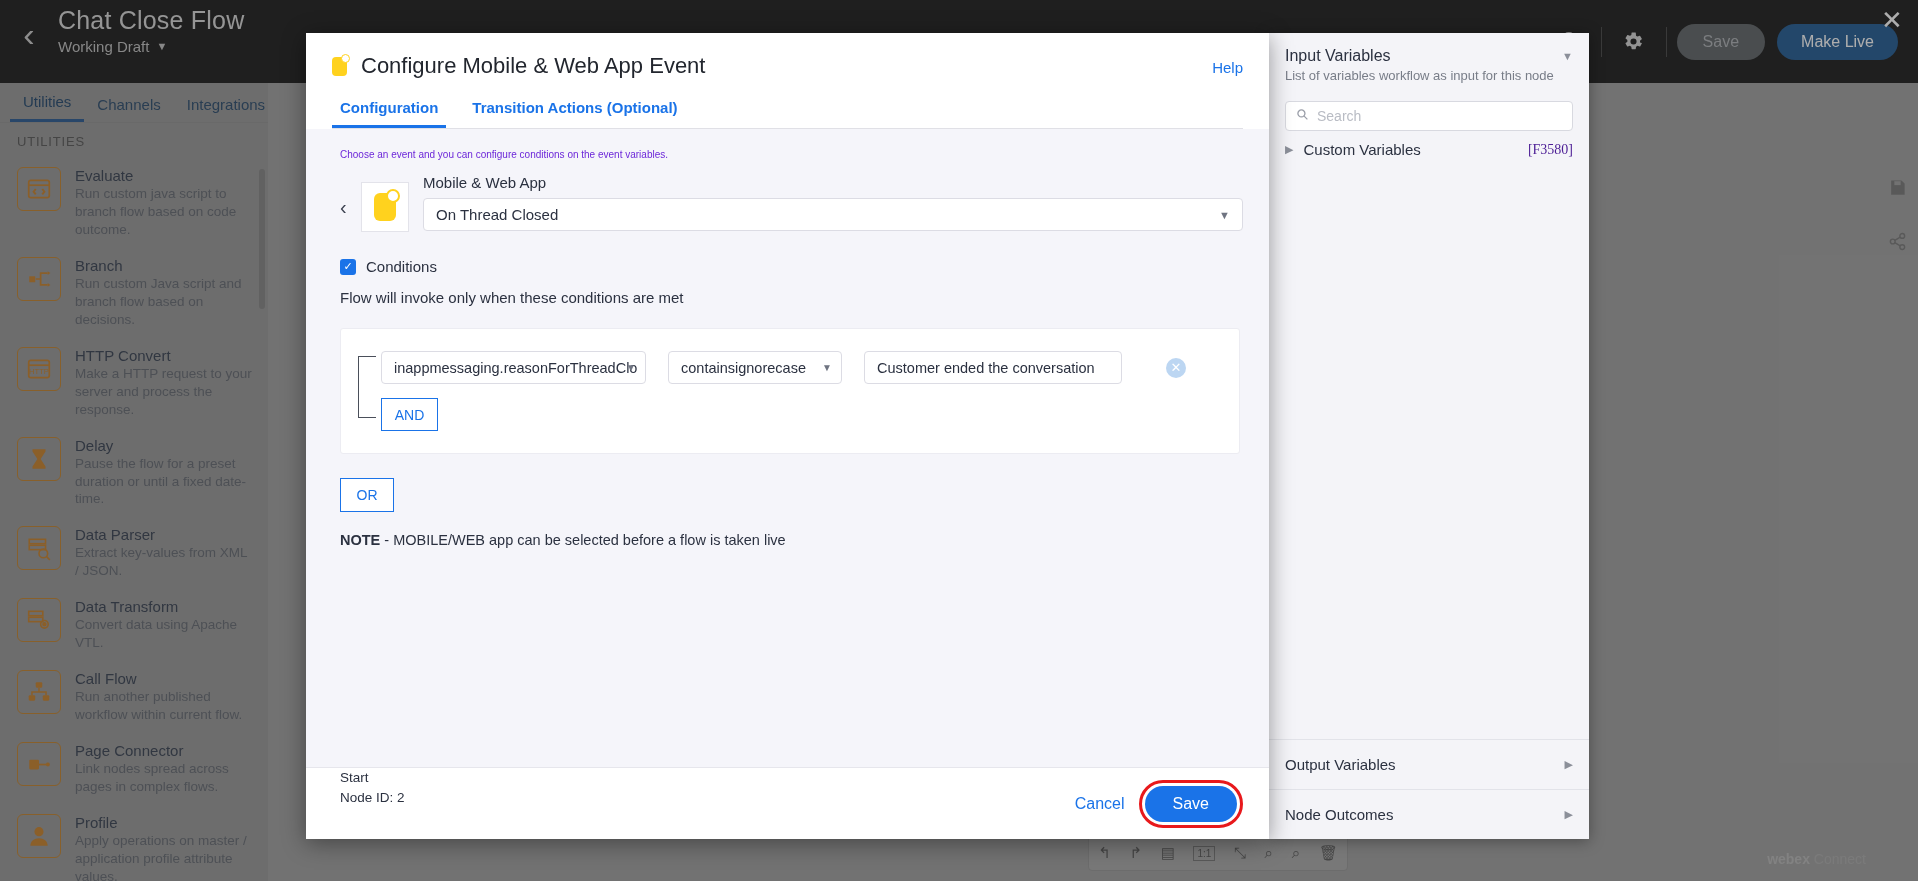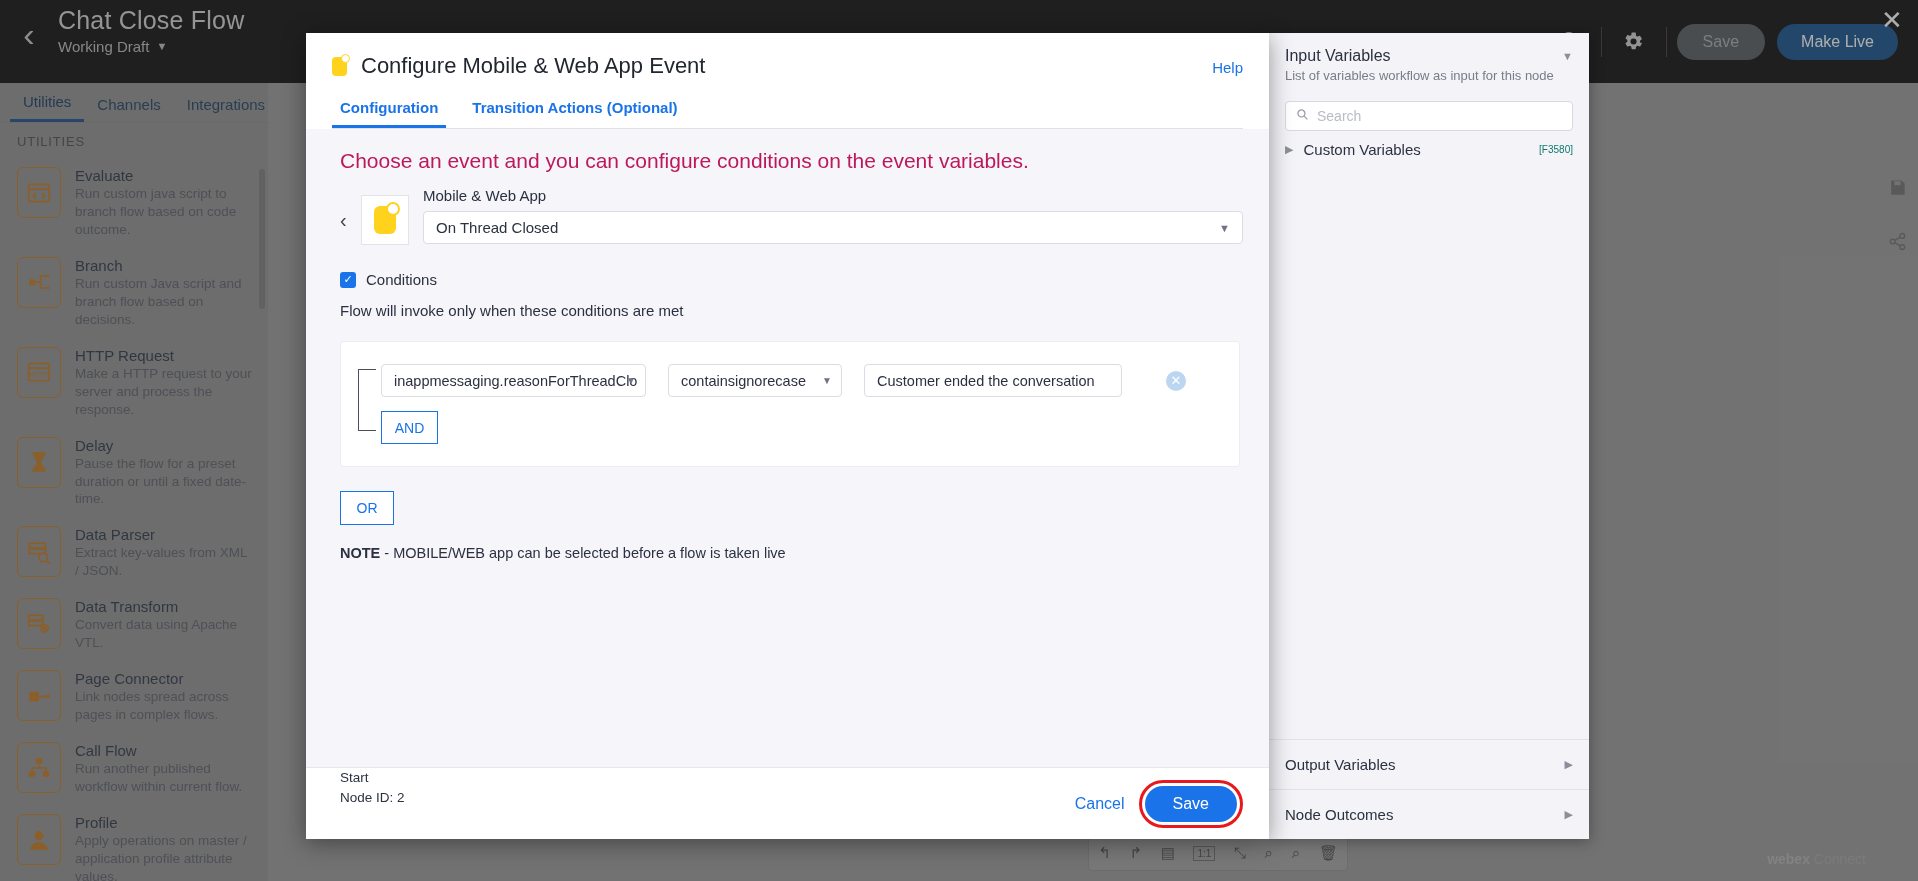--- a/index.html
+++ b/index.html
@@ -67,21 +67,21 @@
   }
   .pal-tab.active { border-bottom: 3px solid #1b4f8a; color: #123a63; }
   .pal-search { margin-left: 14px; padding-bottom: 8px; color: #1c3f63; font-size: 15px; cursor: pointer; }
   .pal-section {
     font-size: 13px; color: #4c4c4c; letter-spacing: .8px;
     padding: 11px 0 6px 17px; font-weight: 400;
   }
   .pal-list { position: absolute; top: 75px; left: 0; right: 0; bottom: 0; overflow: hidden; }
   .pal-item { display: flex; gap: 14px; padding: 9px 14px 9px 17px; }
   .pal-ico {
-    flex: 0 0 auto; width: 44px; height: 51px; border: 1px solid #c07a1f; border-radius: 6px;
+    flex: 0 0 auto; width: 44px; height: 44px; border: 1px solid #c07a1f; border-radius: 6px;
     display: flex; align-items: center; justify-content: center; color: #c4791d;
   }
   .pal-txt { flex: 1 1 auto; min-width: 0; }
   .pal-name { font-size: 15px; color: #2a3446; margin-bottom: 1px; }
   .pal-desc { font-size: 13.5px; color: #5a5f68; line-height: 1.33; }
   .pal-scroll {
     position: absolute; right: 3px; top: 86px; width: 6px; height: 140px;
     background: #7d7d7d; border-radius: 3px;
   }
   .collapse-tab {
@@ -133,21 +133,21 @@
   .vp-search input {
     border: none; outline: none; font-size: 14px; color: #2b3140; width: 100%;
     font-family: inherit; background: transparent;
   }
   .vp-search input::placeholder { color: #b9bcc4; }
   .vp-row {
     display: flex; align-items: center; gap: 10px; padding: 10px 16px; cursor: pointer;
   }
   .vp-tri { color: #8b8f99; font-size: 11px; }
   .vp-label { font-size: 15px; color: #2b3140; flex: 1 1 auto; }
-  .vp-tag { font-size: 10px; color: #0f766e; }
+  .vp-tag { font-size: 14px; color: #4c1d95; font-family: Liberation Serif, serif; }
   .vp-spacer { flex: 1 1 auto; }
   .vp-foot-row {
     display: flex; align-items: center; padding: 16px; border-top: 1px solid #e2e3e9;
     font-size: 15px; color: #2b3140; cursor: pointer;
   }
   .vp-foot-row .vp-arrow { margin-left: auto; color: #8b8f99; font-size: 11px; }
 
   
   .modal {
     position: absolute; left: 306px; top: 33px; width: 963px; height: 806px;
@@ -165,21 +165,21 @@
     position: absolute; right: 26px; top: 26px; color: #1a73e8; font-size: 15px;
     cursor: pointer;
   }
   .m-tabs { display: flex; gap: 18px; margin-top: 20px; border-bottom: 1px solid #e0e0e6; }
   .m-tab {
     font-size: 15px; color: #1a73e8; padding: 0 8px 9px 8px; cursor: pointer; font-weight: 600;
   }
   .m-tab.active { border-bottom: 3px solid #1a73e8; }
 
   .m-body { flex: 1 1 auto; overflow: hidden; background: #f5f5fa; padding: 0 26px; }
-  .m-intro { font-size: 21px; color: #be185d; padding: 20px 0 14px 8px; }
+  .m-intro { font-size: 10px; color: #6d28d9; padding: 20px 0 14px 8px; }
 
   .event-row { display: flex; align-items: flex-start; gap: 14px; padding-left: 8px; }
   .ev-back { color: #3c4250; font-size: 20px; margin-top: 22px; cursor: pointer; font-weight: 300; }
   .ev-icon {
     width: 50px; height: 50px; background: #ffffff; border: 1px solid #e3e3ea;
     display: flex; align-items: center; justify-content: center; margin-top: 8px;
   }
   .ev-icon .sq { width: 22px; height: 28px; background: #ffd21e; border-radius: 6px; position: relative; }
   .ev-icon .sq::after {
     content:""; position:absolute; right:-4px; top:-4px; width:10px; height:10px;
@@ -336,21 +336,21 @@
 
         <div class="pal-item">
           <div class="pal-ico">
             <svg width="26" height="26" viewBox="0 0 24 24" fill="none" stroke="#c4791d" stroke-width="1.6">
                 <rect x="2.5" y="4" width="19" height="16" rx="2"></rect>
                 <line x1="2.5" y1="8.5" x2="21.5" y2="8.5"></line>
                 <text x="12" y="17" font-size="7" fill="#c4791d" stroke="none" text-anchor="middle" font-family="Liberation Sans, sans-serif">HTTP</text>
               </svg>
           </div>
           <div class="pal-txt">
-            <div class="pal-name">HTTP Request</div>
+            <div class="pal-name">HTTP Convert</div>
             <div class="pal-desc">Make a HTTP request to your server and process the response.</div>
           </div>
         </div>
 
         <div class="pal-item">
           <div class="pal-ico">
             <svg width="26" height="26" viewBox="0 0 24 24" fill="#c4791d">
                 <path d="M6 3h12v2l-4.5 7 4.5 7v2H6v-2l4.5-7L6 5z"></path>
               </svg>
           </div>
@@ -386,43 +386,43 @@
           </div>
           <div class="pal-txt">
             <div class="pal-name">Data Transform</div>
             <div class="pal-desc">Convert data using Apache VTL.</div>
           </div>
         </div>
 
         <div class="pal-item">
           <div class="pal-ico">
             <svg width="26" height="26" viewBox="0 0 24 24" fill="#c4791d">
-                <rect x="3" y="8" width="9" height="9" rx="1"></rect>
-                <line x1="12" y1="12.5" x2="19" y2="12.5" stroke="#c4791d" stroke-width="1.6"></line>
-                <circle cx="20.2" cy="12.5" r="1.8"></circle>
-              </svg>
-          </div>
-          <div class="pal-txt">
-            <div class="pal-name">Page Connector</div>
-            <div class="pal-desc">Link nodes spread across pages in complex flows.</div>
-          </div>
-        </div>
-
-        <div class="pal-item">
-          <div class="pal-ico">
-            <svg width="26" height="26" viewBox="0 0 24 24" fill="#c4791d">
                 <rect x="9" y="3" width="6" height="5" rx="1"></rect>
                 <rect x="2.5" y="15" width="6" height="5" rx="1"></rect>
                 <rect x="15.5" y="15" width="6" height="5" rx="1"></rect>
                 <path d="M12 8v4M5.5 15v-3h13v3" stroke="#c4791d" stroke-width="1.4" fill="none"></path>
               </svg>
           </div>
           <div class="pal-txt">
             <div class="pal-name">Call Flow</div>
             <div class="pal-desc">Run another published workflow within current flow.</div>
+          </div>
+        </div>
+
+        <div class="pal-item">
+          <div class="pal-ico">
+            <svg width="26" height="26" viewBox="0 0 24 24" fill="#c4791d">
+                <rect x="3" y="8" width="9" height="9" rx="1"></rect>
+                <line x1="12" y1="12.5" x2="19" y2="12.5" stroke="#c4791d" stroke-width="1.6"></line>
+                <circle cx="20.2" cy="12.5" r="1.8"></circle>
+              </svg>
+          </div>
+          <div class="pal-txt">
+            <div class="pal-name">Page Connector</div>
+            <div class="pal-desc">Link nodes spread across pages in complex flows.</div>
           </div>
         </div>
 
         <div class="pal-item">
           <div class="pal-ico">
             <svg width="26" height="26" viewBox="0 0 24 24" fill="#c4791d">
                 <circle cx="12" cy="8" r="4.2"></circle>
                 <path d="M4 21c0-4.4 3.6-7 8-7s8 2.6 8 7z"></path>
               </svg>
           </div>

